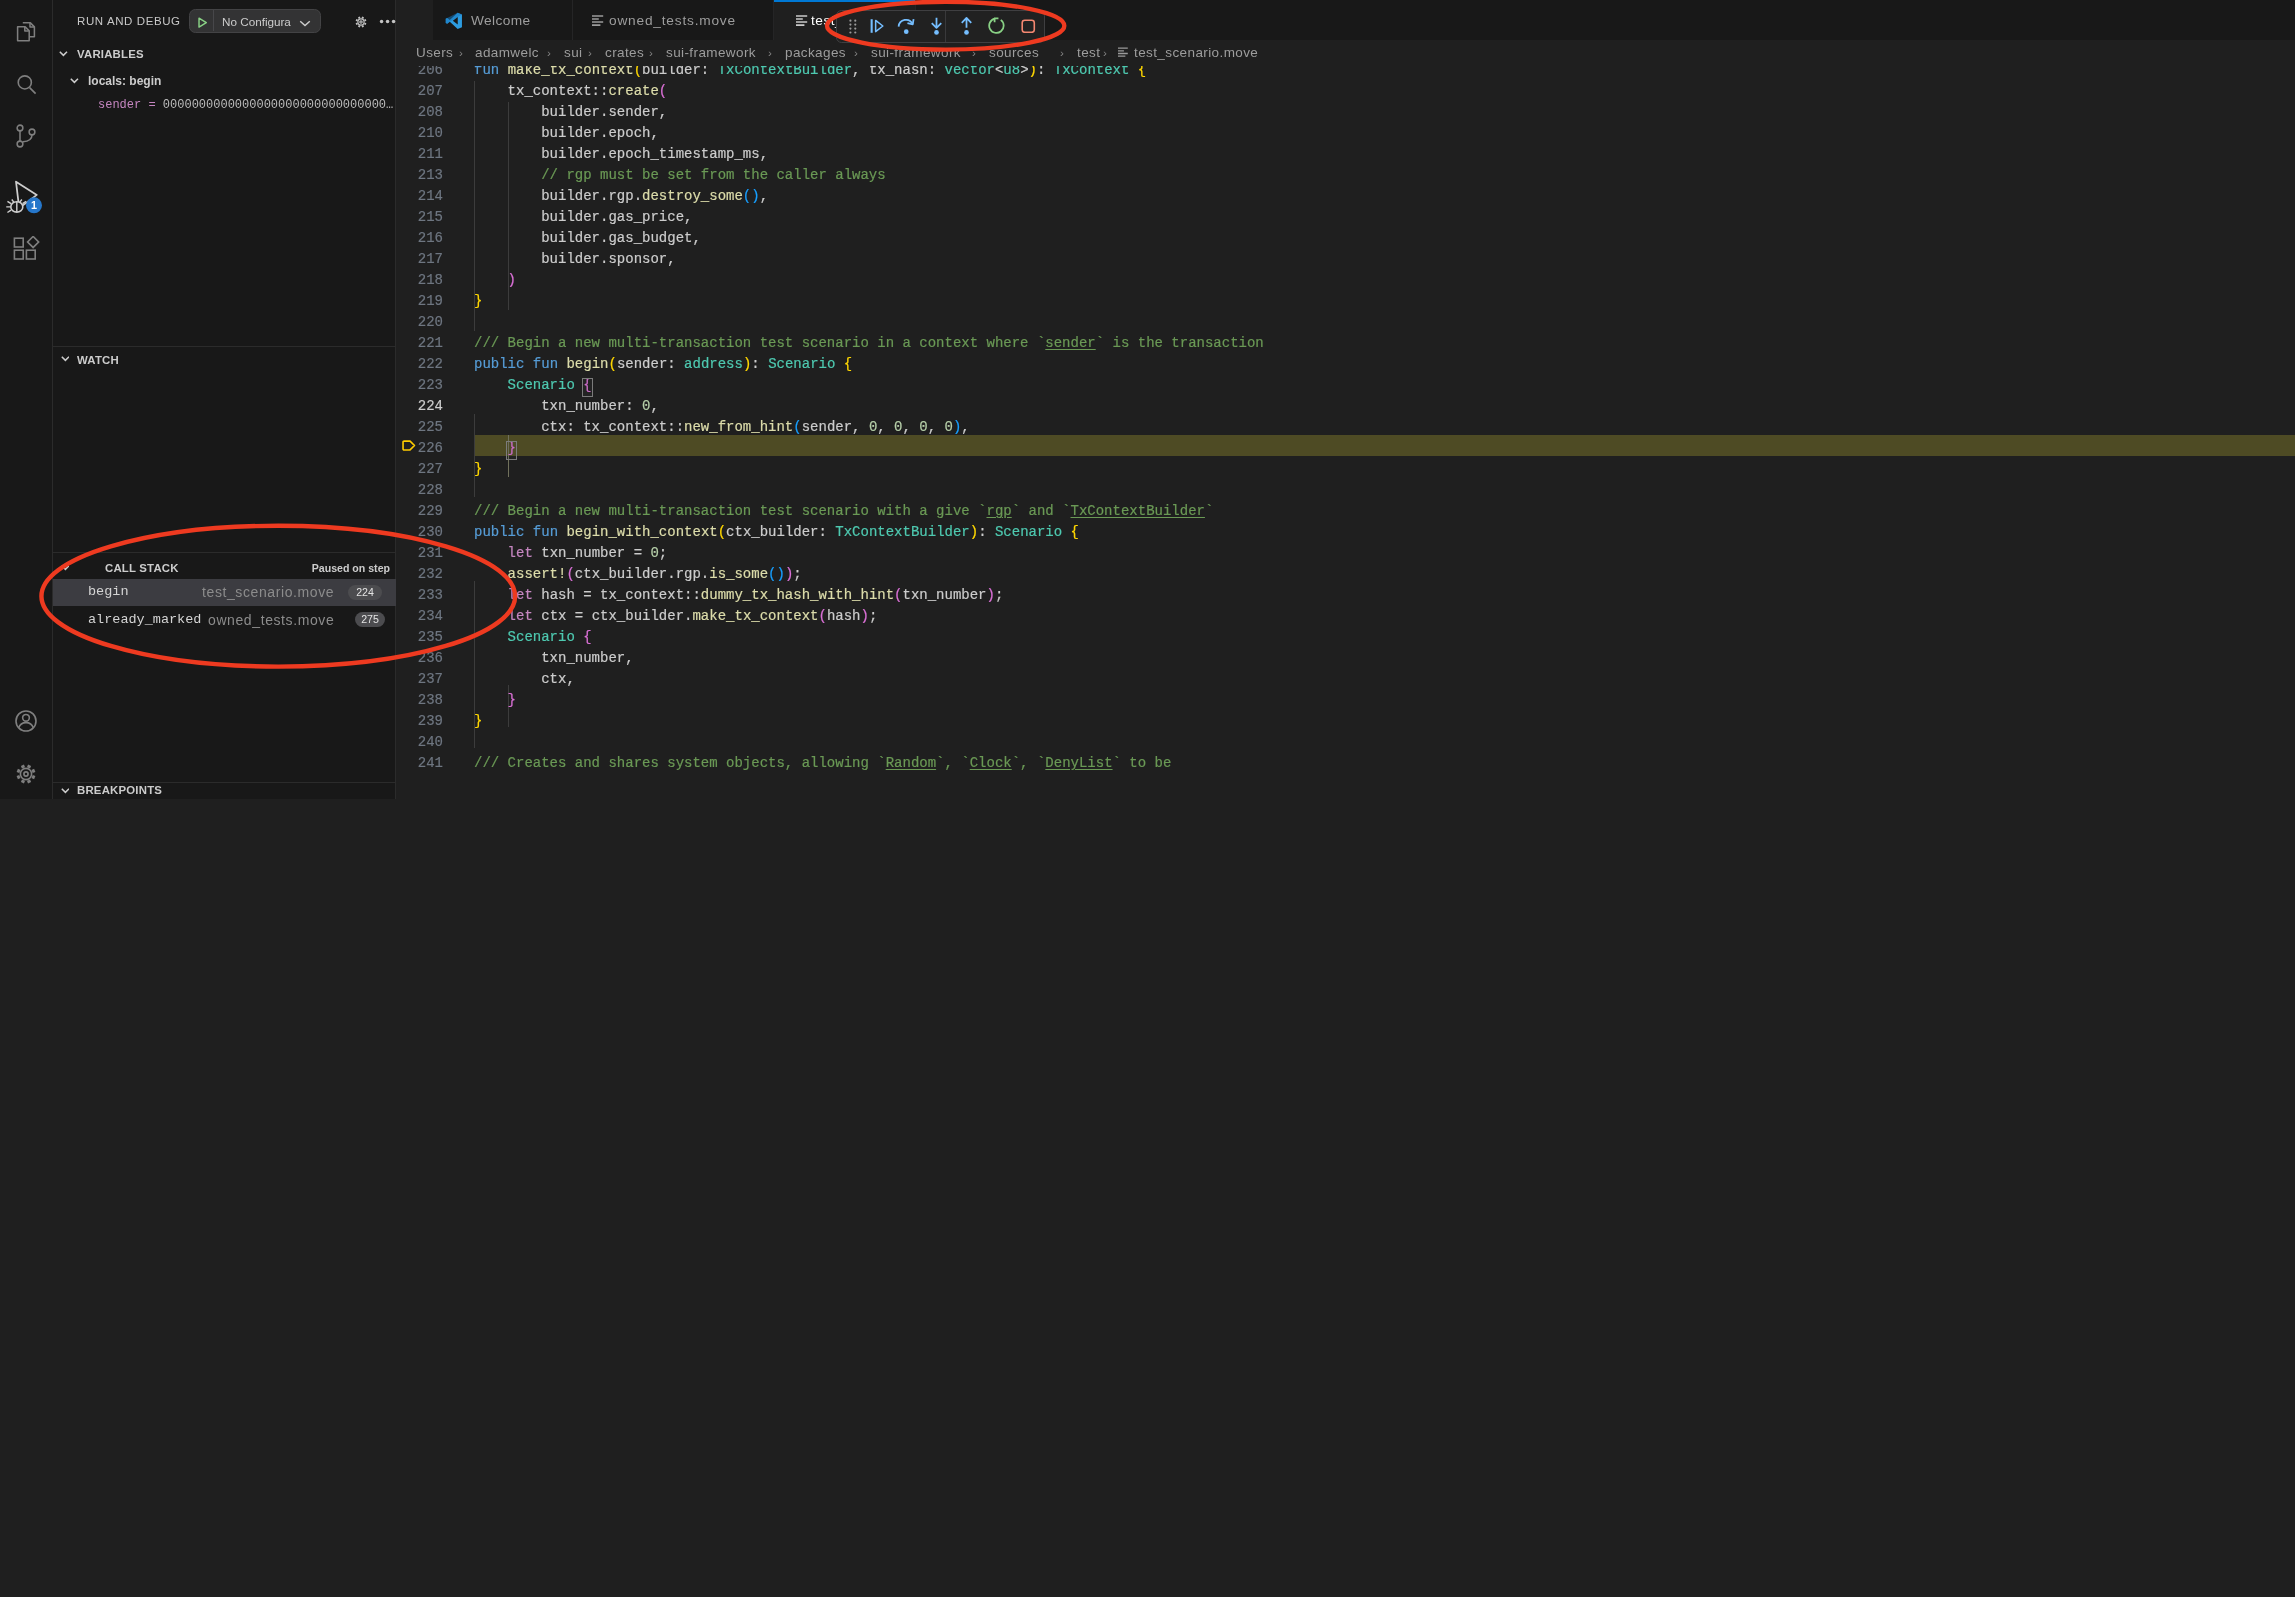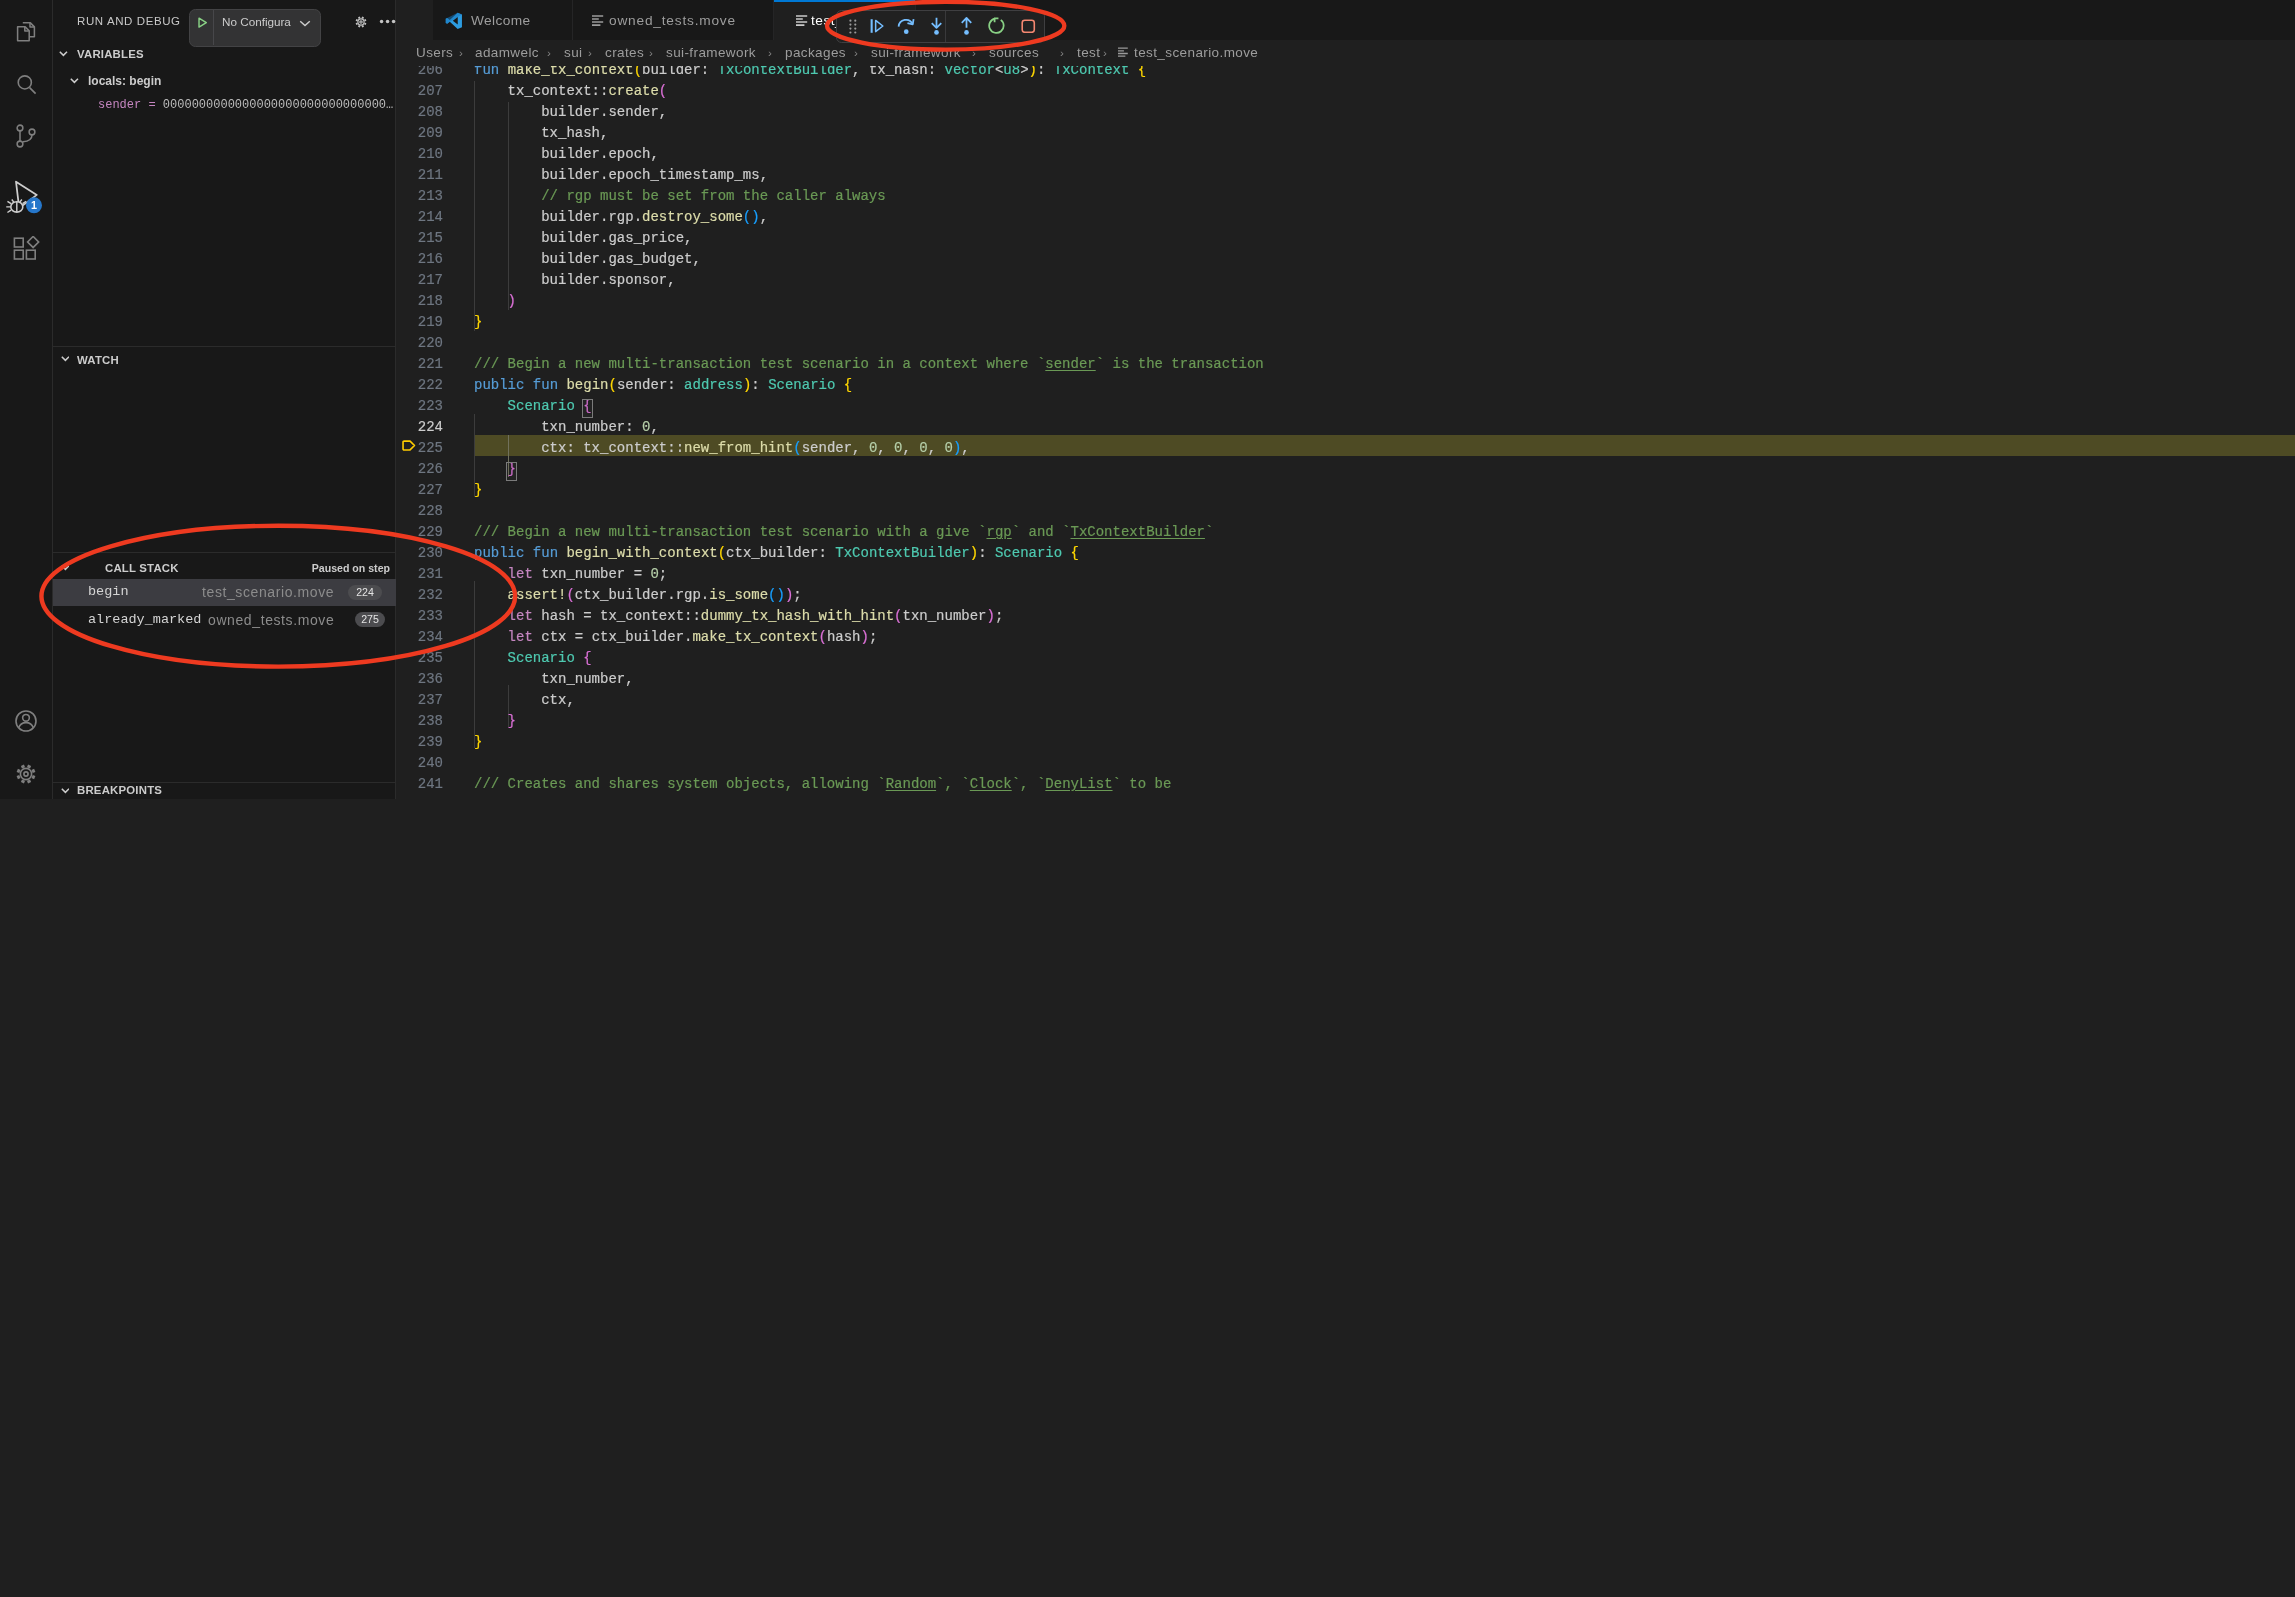--- a/index.html
+++ b/index.html
@@ -2,21 +2,21 @@
 <html style="font-size:13px"><head><meta charset="utf-8"><title>t</title><style>
 *{margin:0;padding:0;box-sizing:border-box}
 html,body{width:1148px;height:799px;overflow:hidden;background:#1f1f1f;font-family:"Liberation Sans",sans-serif;}
 #abar{position:absolute;left:0;top:0;width:53px;height:799px;background:#181818;border-right:0.8px solid #2b2b2b;}
 #sbar{position:absolute;left:53px;top:0;width:343px;height:799px;background:#181818;border-right:0.8px solid #2b2b2b;}
 #edit{position:absolute;left:397px;top:0;right:0;height:799px;background:#1f1f1f;}
 .aicon{position:absolute;left:0;width:52px;text-align:center;}
 
 .sh{position:absolute;color:#cccccc;}
 #rad{left:24px;top:14.5px;font-size:11.5px;letter-spacing:0.6px;color:#c8c8c8;}
-#dropdown{position:absolute;left:136px;top:8.7px;width:132px;height:38px;background:#333334;border:0.8px solid #434345;border-radius:6.4px;}
+#dropdown{position:absolute;left:136px;top:8.7px;width:132px;height:24px;background:#333334;border:0.8px solid #434345;border-radius:6.4px;}
 #dropdown .sep{position:absolute;left:23px;top:0.8px;bottom:0.8px;width:0.8px;background:#47474a;}
 #ddtext{position:absolute;left:32px;top:5px;width:79px;overflow:hidden;font-size:11.7px;color:#cccccc;white-space:nowrap;}
 .sectxt{position:absolute;font-size:11.4px;font-weight:bold;color:#cccccc;letter-spacing:0.2px;}
 .sep-h{position:absolute;left:0;width:343px;height:0.8px;background:#2b2b2b;}
 .chev{position:absolute;}
 #locals{position:absolute;left:35px;top:74px;font-size:12px;font-weight:bold;color:#cccccc;}
 #senderrow{position:absolute;left:45px;top:98px;font-size:12px;font-family:"Liberation Mono",monospace;color:#bbbbbb;white-space:nowrap;}
 #senderrow .pn{color:#c586c0;}
 #cs-badge{position:absolute;right:5px;top:562px;font-size:10.6px;font-weight:bold;color:#cccccc;}
 #csrow1{position:absolute;left:0;top:579px;width:343px;height:27px;background:#3c3c41;}
@@ -220,21 +220,20 @@
 <div class="iga" style="left:111px;top:369px;height:42px"></div>
 <div class="ig" style="left:77px;top:515px;height:167px"></div>
 <div class="ig" style="left:111px;top:619px;height:42px"></div>
    <svg style="position:absolute;left:4.5px;top:373px" width="14.5" height="13" viewBox="0 0 18 16" fill="none">
      <path d="M2.5 2.5 h7.5 l5.5 5.5 l-5.5 5.5 h-7.5 a1.2 1.2 0 0 1 -1.2 -1.2 v-8.6 a1.2 1.2 0 0 1 1.2 -1.2 z" stroke="#ffcc00" stroke-width="2" stroke-linejoin="round"></path>
    </svg>
    <div id="code">
 <div class="row"><span class="g">206</span><span class="pad"></span><span class="k">fun</span><span class="d"> </span><span class="f">make_tx_context</span><span class="b1">(</span><span class="d">builder: </span><span class="t">TxContextBuilder</span><span class="d">, tx_hash: </span><span class="t">vector</span><span class="d">&lt;</span><span class="t">u8</span><span class="d">&gt;</span><span class="b1">)</span><span class="d">: </span><span class="t">TxContext</span><span class="d"> </span><span class="b1">{</span></div>
 <div class="row"><span class="g">207</span><span class="pad"></span><span class="d">    tx_context::</span><span class="f">create</span><span class="b2">(</span></div>
 <div class="row"><span class="g">208</span><span class="pad"></span><span class="d">        builder.sender,</span></div>
-<div class="row"><span class="g">209</span><span class="pad"></span><span class="d">        tx_hash,</span></div>
 <div class="row"><span class="g">210</span><span class="pad"></span><span class="d">        builder.epoch,</span></div>
 <div class="row"><span class="g">211</span><span class="pad"></span><span class="d">        builder.epoch_timestamp_ms,</span></div>
 <div class="row"><span class="g">213</span><span class="pad"></span><span class="m">        // rgp must be set from the caller always</span></div>
 <div class="row"><span class="g">214</span><span class="pad"></span><span class="d">        builder.rgp.</span><span class="f">destroy_some</span><span class="b3">()</span><span class="d">,</span></div>
 <div class="row"><span class="g">215</span><span class="pad"></span><span class="d">        builder.gas_price,</span></div>
 <div class="row"><span class="g">216</span><span class="pad"></span><span class="d">        builder.gas_budget,</span></div>
 <div class="row"><span class="g">217</span><span class="pad"></span><span class="d">        builder.sponsor,</span></div>
 <div class="row"><span class="g">218</span><span class="pad"></span><span class="d">    </span><span class="b2">)</span></div>
 <div class="row"><span class="g">219</span><span class="pad"></span><span class="b1">}</span></div>
 <div class="row"><span class="g">220</span><span class="pad"></span></div>

